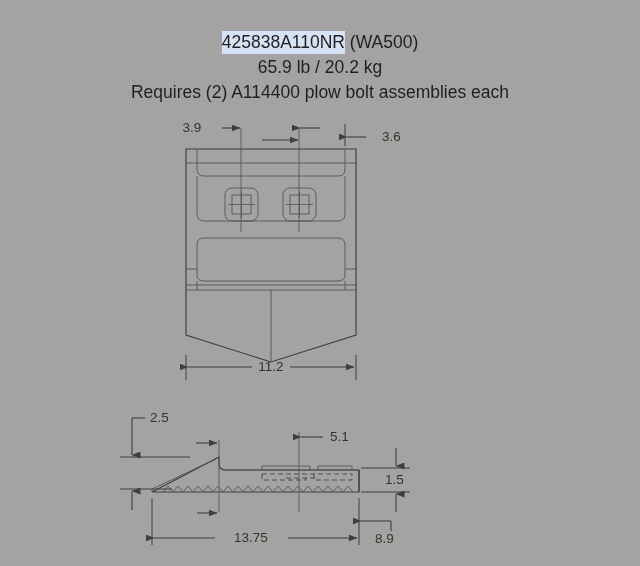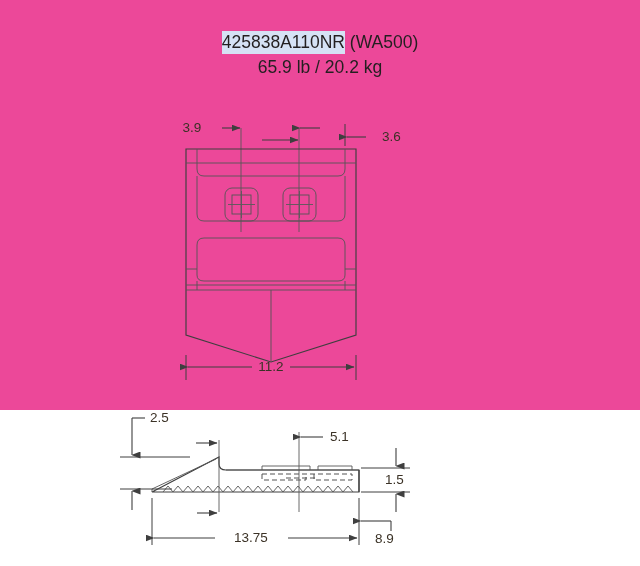--- a/index.html
+++ b/index.html
@@ -10,22 +10,22 @@
   body {
     width: 640px;
     height: 566px;
     font-family: "Liberation Sans", sans-serif;
     color: #231f20;
     overflow: hidden;
   }
   #page {
     position: relative;
     width: 640px;
-    height: 410px;
-    background: #ec4899;
+    height: 566px;
+    background: #a3a3a3;
   }
   .header {
     position: absolute;
     left: 0;
     top: 30px;
     width: 640px;
     text-align: center;
   }
   .header-line {
     font-size: 17.5px;
@@ -86,20 +86,21 @@
 </head>
 <body>
 
 <div id="page">
 
   <div class="header">
     <div class="header-line">
       <span class="partnum">425838A110NR</span><span> (WA500)</span>
     </div>
     <div class="header-line">65.9 lb / 20.2 kg</div>
+    <div class="header-line">Requires (2) A114400 plow bolt assemblies each</div>
   </div>
 
   <svg class="drawings" width="640" height="566" viewBox="0 0 640 566">
 
     <defs>
       <marker id="ar-r" markerWidth="9" markerHeight="7" refX="8.5" refY="3.5" orient="auto" markerUnits="userSpaceOnUse">
         <path d="M0,0 L9,3.5 L0,7 Z" class="arrowfill"></path>
       </marker>
       <marker id="ar-l" markerWidth="9" markerHeight="7" refX="0.5" refY="3.5" orient="auto" markerUnits="userSpaceOnUse">
         <path d="M9,0 L0,3.5 L9,7 Z" class="arrowfill"></path>

